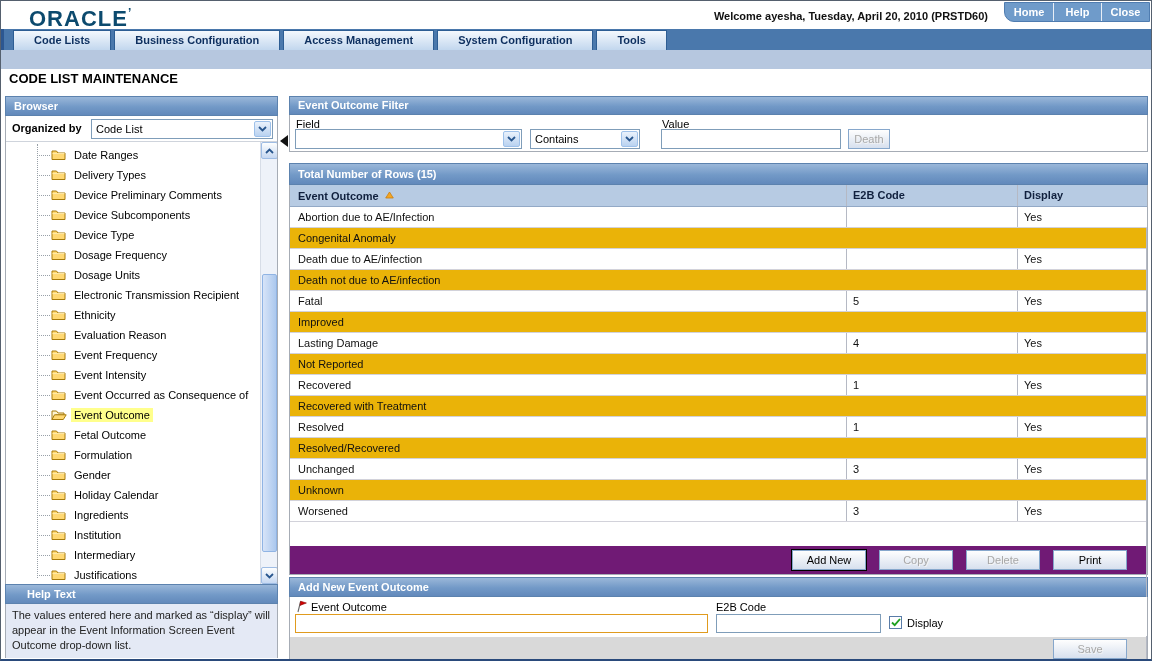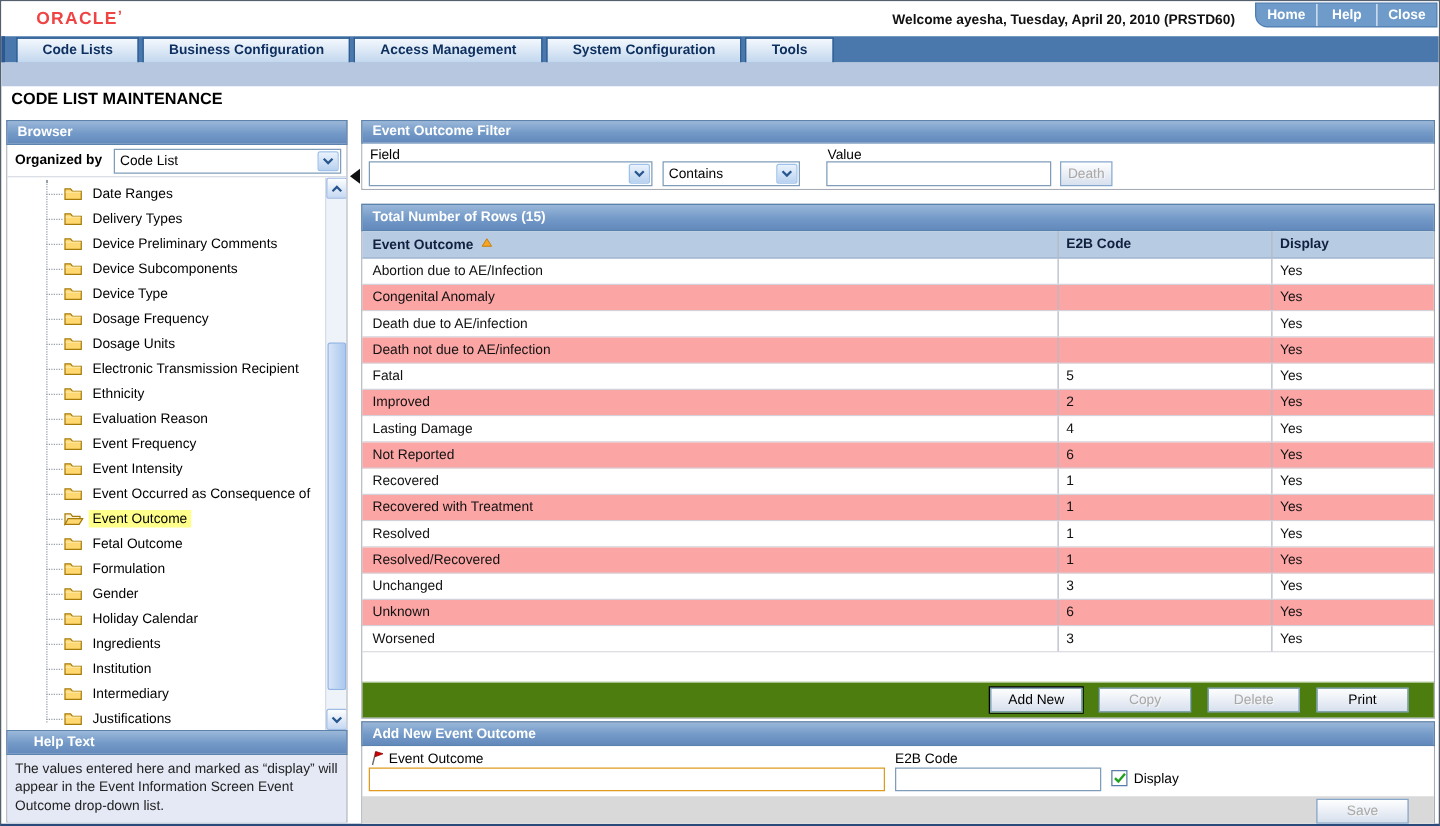--- a/index.html
+++ b/index.html
@@ -3,21 +3,21 @@
 <meta charset="utf-8">
 <style>
   * { box-sizing: border-box; margin: 0; padding: 0; }
   html,body { background:#e8e8e8; }
   body { font-family: "Liberation Sans", "DejaVu Sans", sans-serif; font-size: 11px; color:#000; }
   .page { position: relative; width: 1152px; height: 661px; background:#fff; overflow:hidden;
           border:1px solid #55606e; border-bottom:2px solid #2a4a7b; }
 
   
   .topbar { position:absolute; left:0; top:0; width:100%; height:28px; background:#fff; }
-  .logo { position:absolute; left:28px; top:5px; color:#ef4444; font-size:14px; font-weight:bold; letter-spacing:1px;text-align:center; }
+  .logo { position:absolute; left:28px; top:5px; color:#0c4a6e; font-size:22px; font-weight:bold; letter-spacing:1px;text-align:center; }
   .logo:after { content:"\2019"; font-size:12px; vertical-align:top; }
   .welcome { position:absolute; right:163px; top:9px; font-weight:bold; color:#111; }
   .syslinks { position:absolute; right:1px; top:1px; height:20px; display:flex;
               background:#6f9bca; border:1px solid #4f7cb0; border-bottom-left-radius:10px; overflow:hidden; }
   .syslink { width:48px; text-align:center; line-height:18px; color:#fff; font-weight:bold; cursor:default; }
   .syslink.sep { border-left:1px solid #e8eef6; }
 
   
   .navbar { position:absolute; left:0; top:28px; width:100%; height:21px; background:#4a78ac;
             border-left:3px solid #2c5791; display:flex; padding-left:9px; }
@@ -62,26 +62,26 @@
 
   .table-wrap { border:1px solid #a6acb5; background:#fff; }
   .table-hdr { height:22px; line-height:20px; margin:-1px -1px 0 -1px;padding-left:8px; }
   .colrow { display:flex; height:22px; background:#b7cbe3; border-bottom:1px solid #93a9c6; font-weight:bold; color:#10203e; }
   .colrow .c { line-height:21px; }
   .c { overflow:hidden; white-space:nowrap; }
   .c1 { flex:0 0 557px; padding-left:8px; border-right:1px solid #b5b9c4; }
   .c2 { flex:0 0 171px; padding-left:6px; border-right:1px solid #b5b9c4; }
   .c3 { flex:1 1 auto; padding-left:6px; }
   .trow { display:flex; height:21px; background:#fff; border-bottom:1px solid #d2d2da; }
-  .trow.alt { background:#fca5a5; }
+  .trow.alt { background:#eab308;flex-direction:column; }
   .trow .c { line-height:20px; color:#111; }
   .sorticon { display:inline-block; margin-left:6px; vertical-align:1px; }
   .filler { height:23px; background:#fff; }
 
-  .graybar { height:29px; background:#4d7c0f; border-top:1px solid #fff; display:flex; justify-content:flex-end;
+  .graybar { height:29px; background:#701a75; border-top:1px solid #fff; display:flex; justify-content:flex-end;
              align-items:center; padding-right:20px; gap:13px; }
   .btn { width:74px; height:20px; text-align:center; line-height:18px; color:#000;
          background:linear-gradient(#fefefe,#d7e0ee); border:1px solid #86a7cc; cursor:default; }
   .btn.disabled { color:#a8a8a8; text-shadow:1px 1px 0 #f4f4f4; }
   .btn.focused { box-shadow:0 0 0 1px #000; }
   .btn.small { width:42px; }
 
   .form-wrap { border:1px solid #a6acb5; background:#fff; }
   .form-hdr { height:20px; line-height:18px; margin:-1px -1px 0 -1px; }
   .form-body { position:relative; height:39px; background:#fff; }

